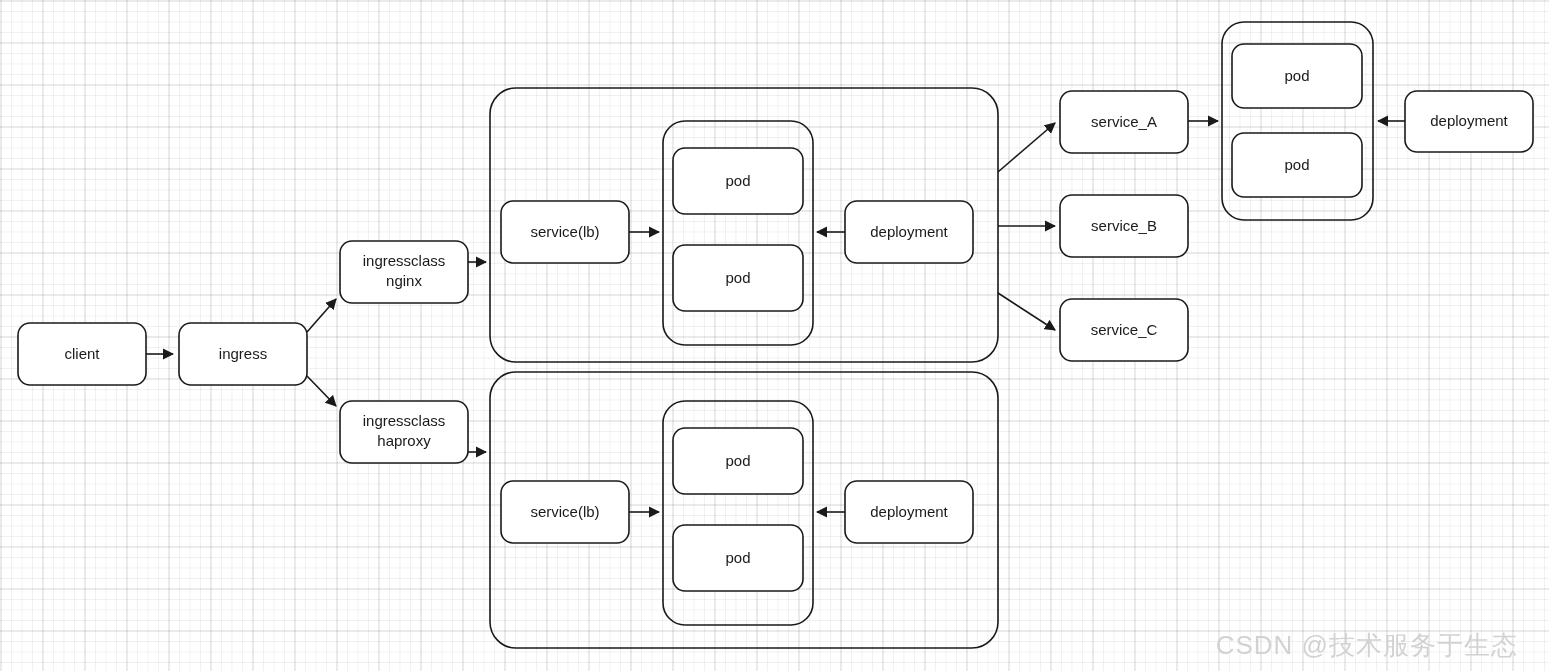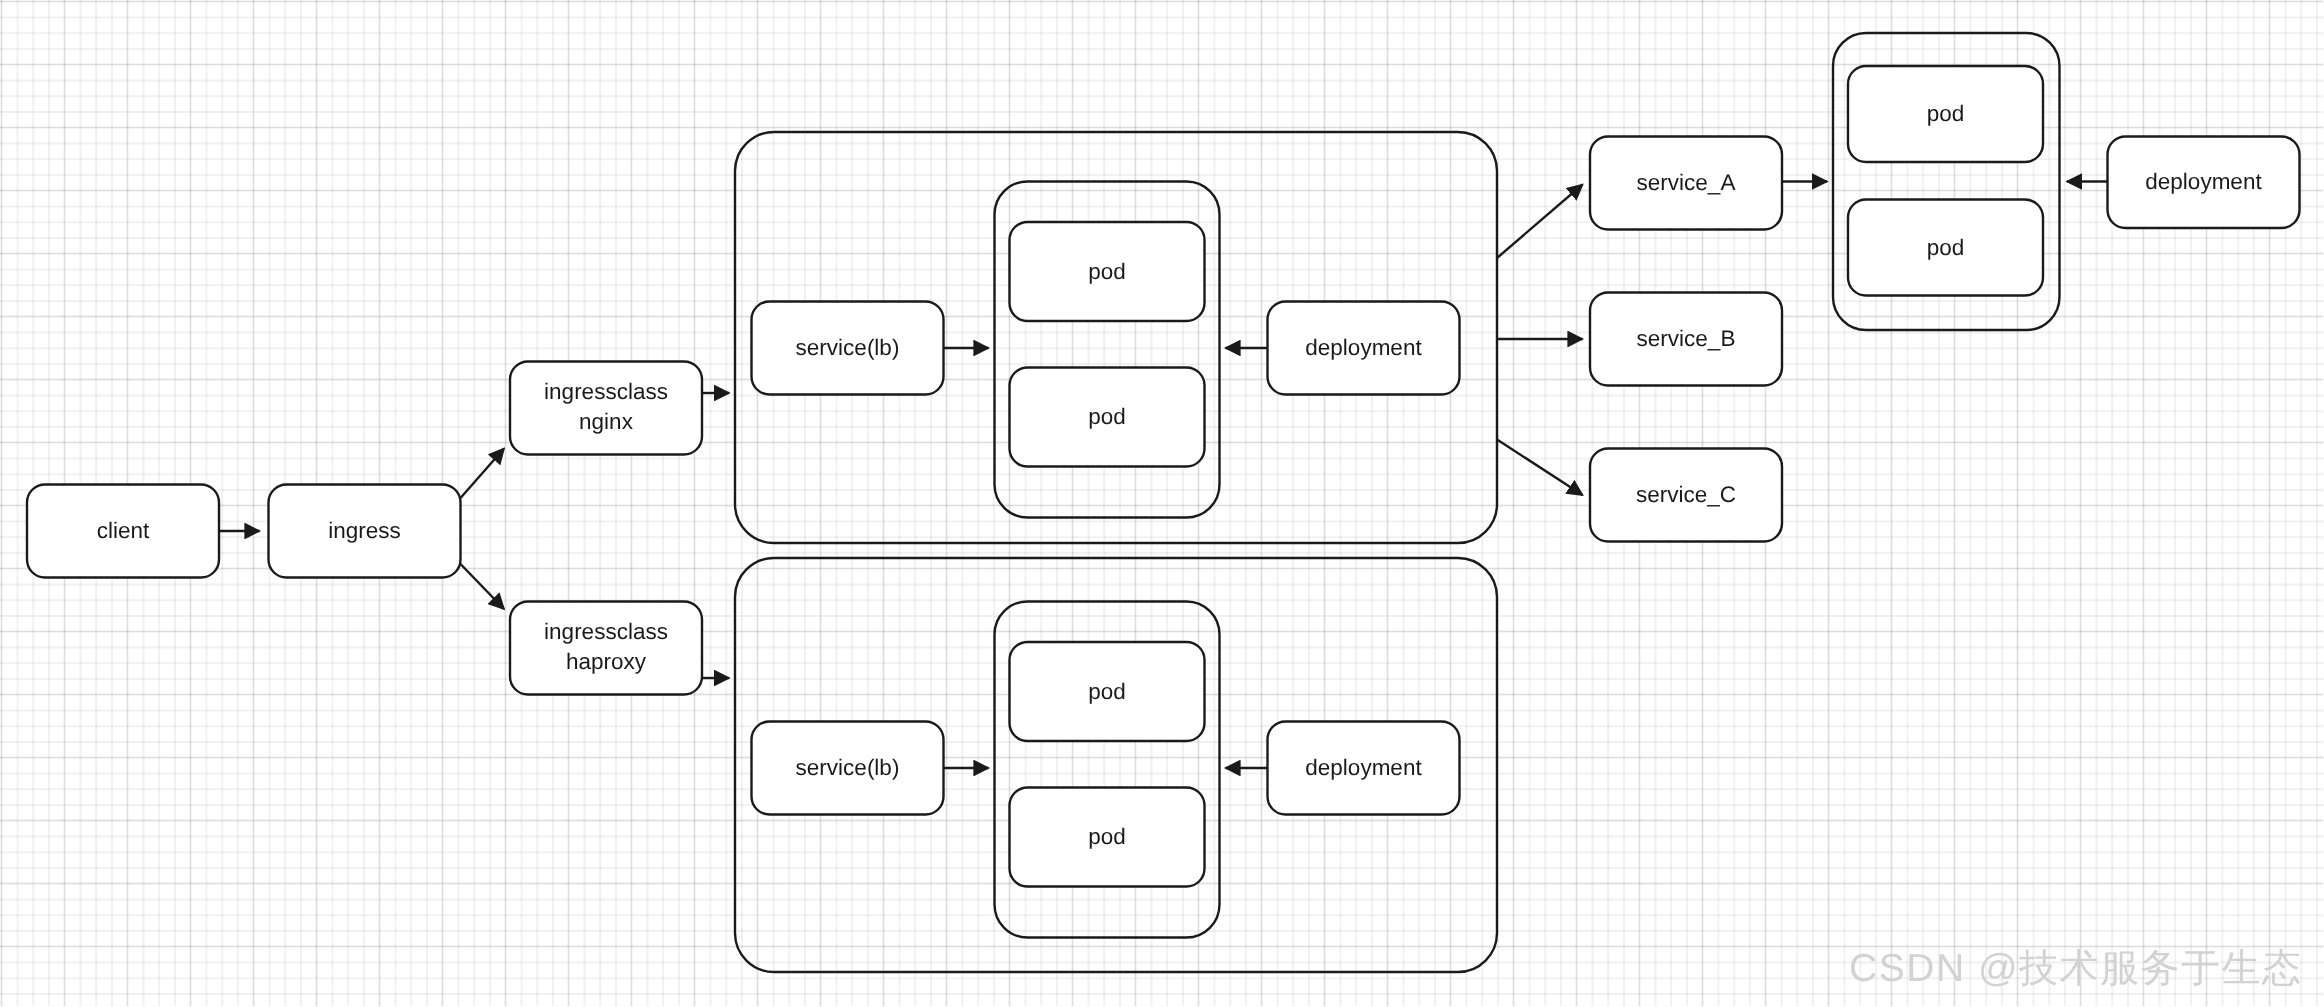--- a/index.html
+++ b/index.html
@@ -47,21 +47,21 @@
   .node-label {
     font-family: "Liberation Sans", sans-serif;
     font-size: 15px;
     fill: #1a1a1a;
     text-anchor: middle;
     dominant-baseline: middle;
     pointer-events: none;
   }
   .watermark {
     position: absolute;
-    right: 14px;
+    right: 31px;
     bottom: 8px;
     font-family: "Liberation Sans", sans-serif;
     font-size: 26px;
     color: #d2d2d2;
     letter-spacing: 1px;
     white-space: nowrap;
     user-select: none;
   }
 </style>
 </head>

